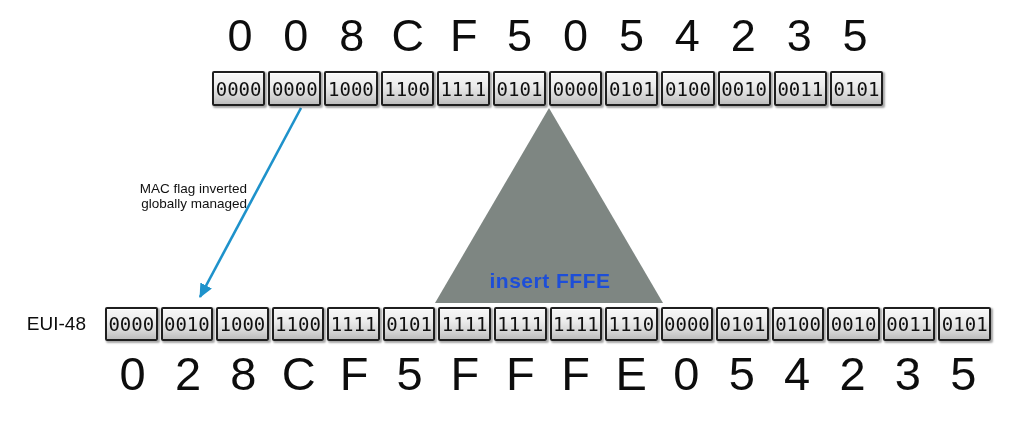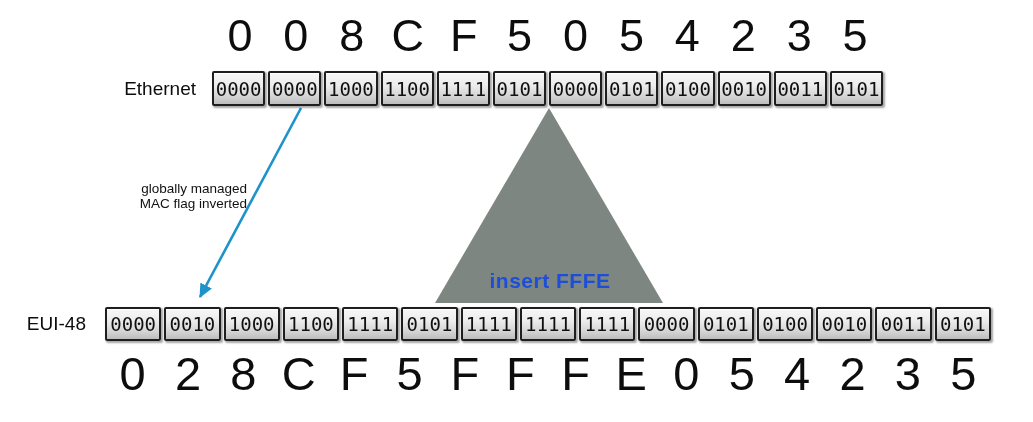--- a/index.html
+++ b/index.html
@@ -70,56 +70,56 @@
       <span class="hex-digit">F</span>
       <span class="hex-digit">5</span>
       <span class="hex-digit">0</span>
       <span class="hex-digit">5</span>
       <span class="hex-digit">4</span>
       <span class="hex-digit">2</span>
       <span class="hex-digit">3</span>
       <span class="hex-digit">5</span>
     </div>
 
-  <div class="row-label ethernet">Ethernet</div>
 
   <div class="bit-row ethernet">
       <div class="bit-cell">0000</div>
       <div class="bit-cell">0000</div>
       <div class="bit-cell">1000</div>
       <div class="bit-cell">1100</div>
       <div class="bit-cell">1111</div>
       <div class="bit-cell">0101</div>
       <div class="bit-cell">0000</div>
       <div class="bit-cell">0101</div>
       <div class="bit-cell">0100</div>
       <div class="bit-cell">0010</div>
       <div class="bit-cell">0011</div>
       <div class="bit-cell">0101</div>
     </div>
 
   <div class="annotation">
+    <div>MAC flag inverted</div>
     <div>globally managed</div>
-    <div>MAC flag inverted</div>
   </div>
 
   <div class="triangle-label">insert FFFE</div>
 
   <div class="row-label eui64">EUI-48</div>
 
   <div class="bit-row eui64">
       <div class="bit-cell">0000</div>
       <div class="bit-cell">0010</div>
       <div class="bit-cell">1000</div>
       <div class="bit-cell">1100</div>
       <div class="bit-cell">1111</div>
       <div class="bit-cell">0101</div>
       <div class="bit-cell">1111</div>
       <div class="bit-cell">1111</div>
       <div class="bit-cell">1111</div>
+      <div class="bit-cell">1110</div>
       <div class="bit-cell">0000</div>
       <div class="bit-cell">0101</div>
       <div class="bit-cell">0100</div>
       <div class="bit-cell">0010</div>
       <div class="bit-cell">0011</div>
       <div class="bit-cell">0101</div>
     </div>
 
   <div class="hex-row bottom">
       <span class="hex-digit">0</span>

